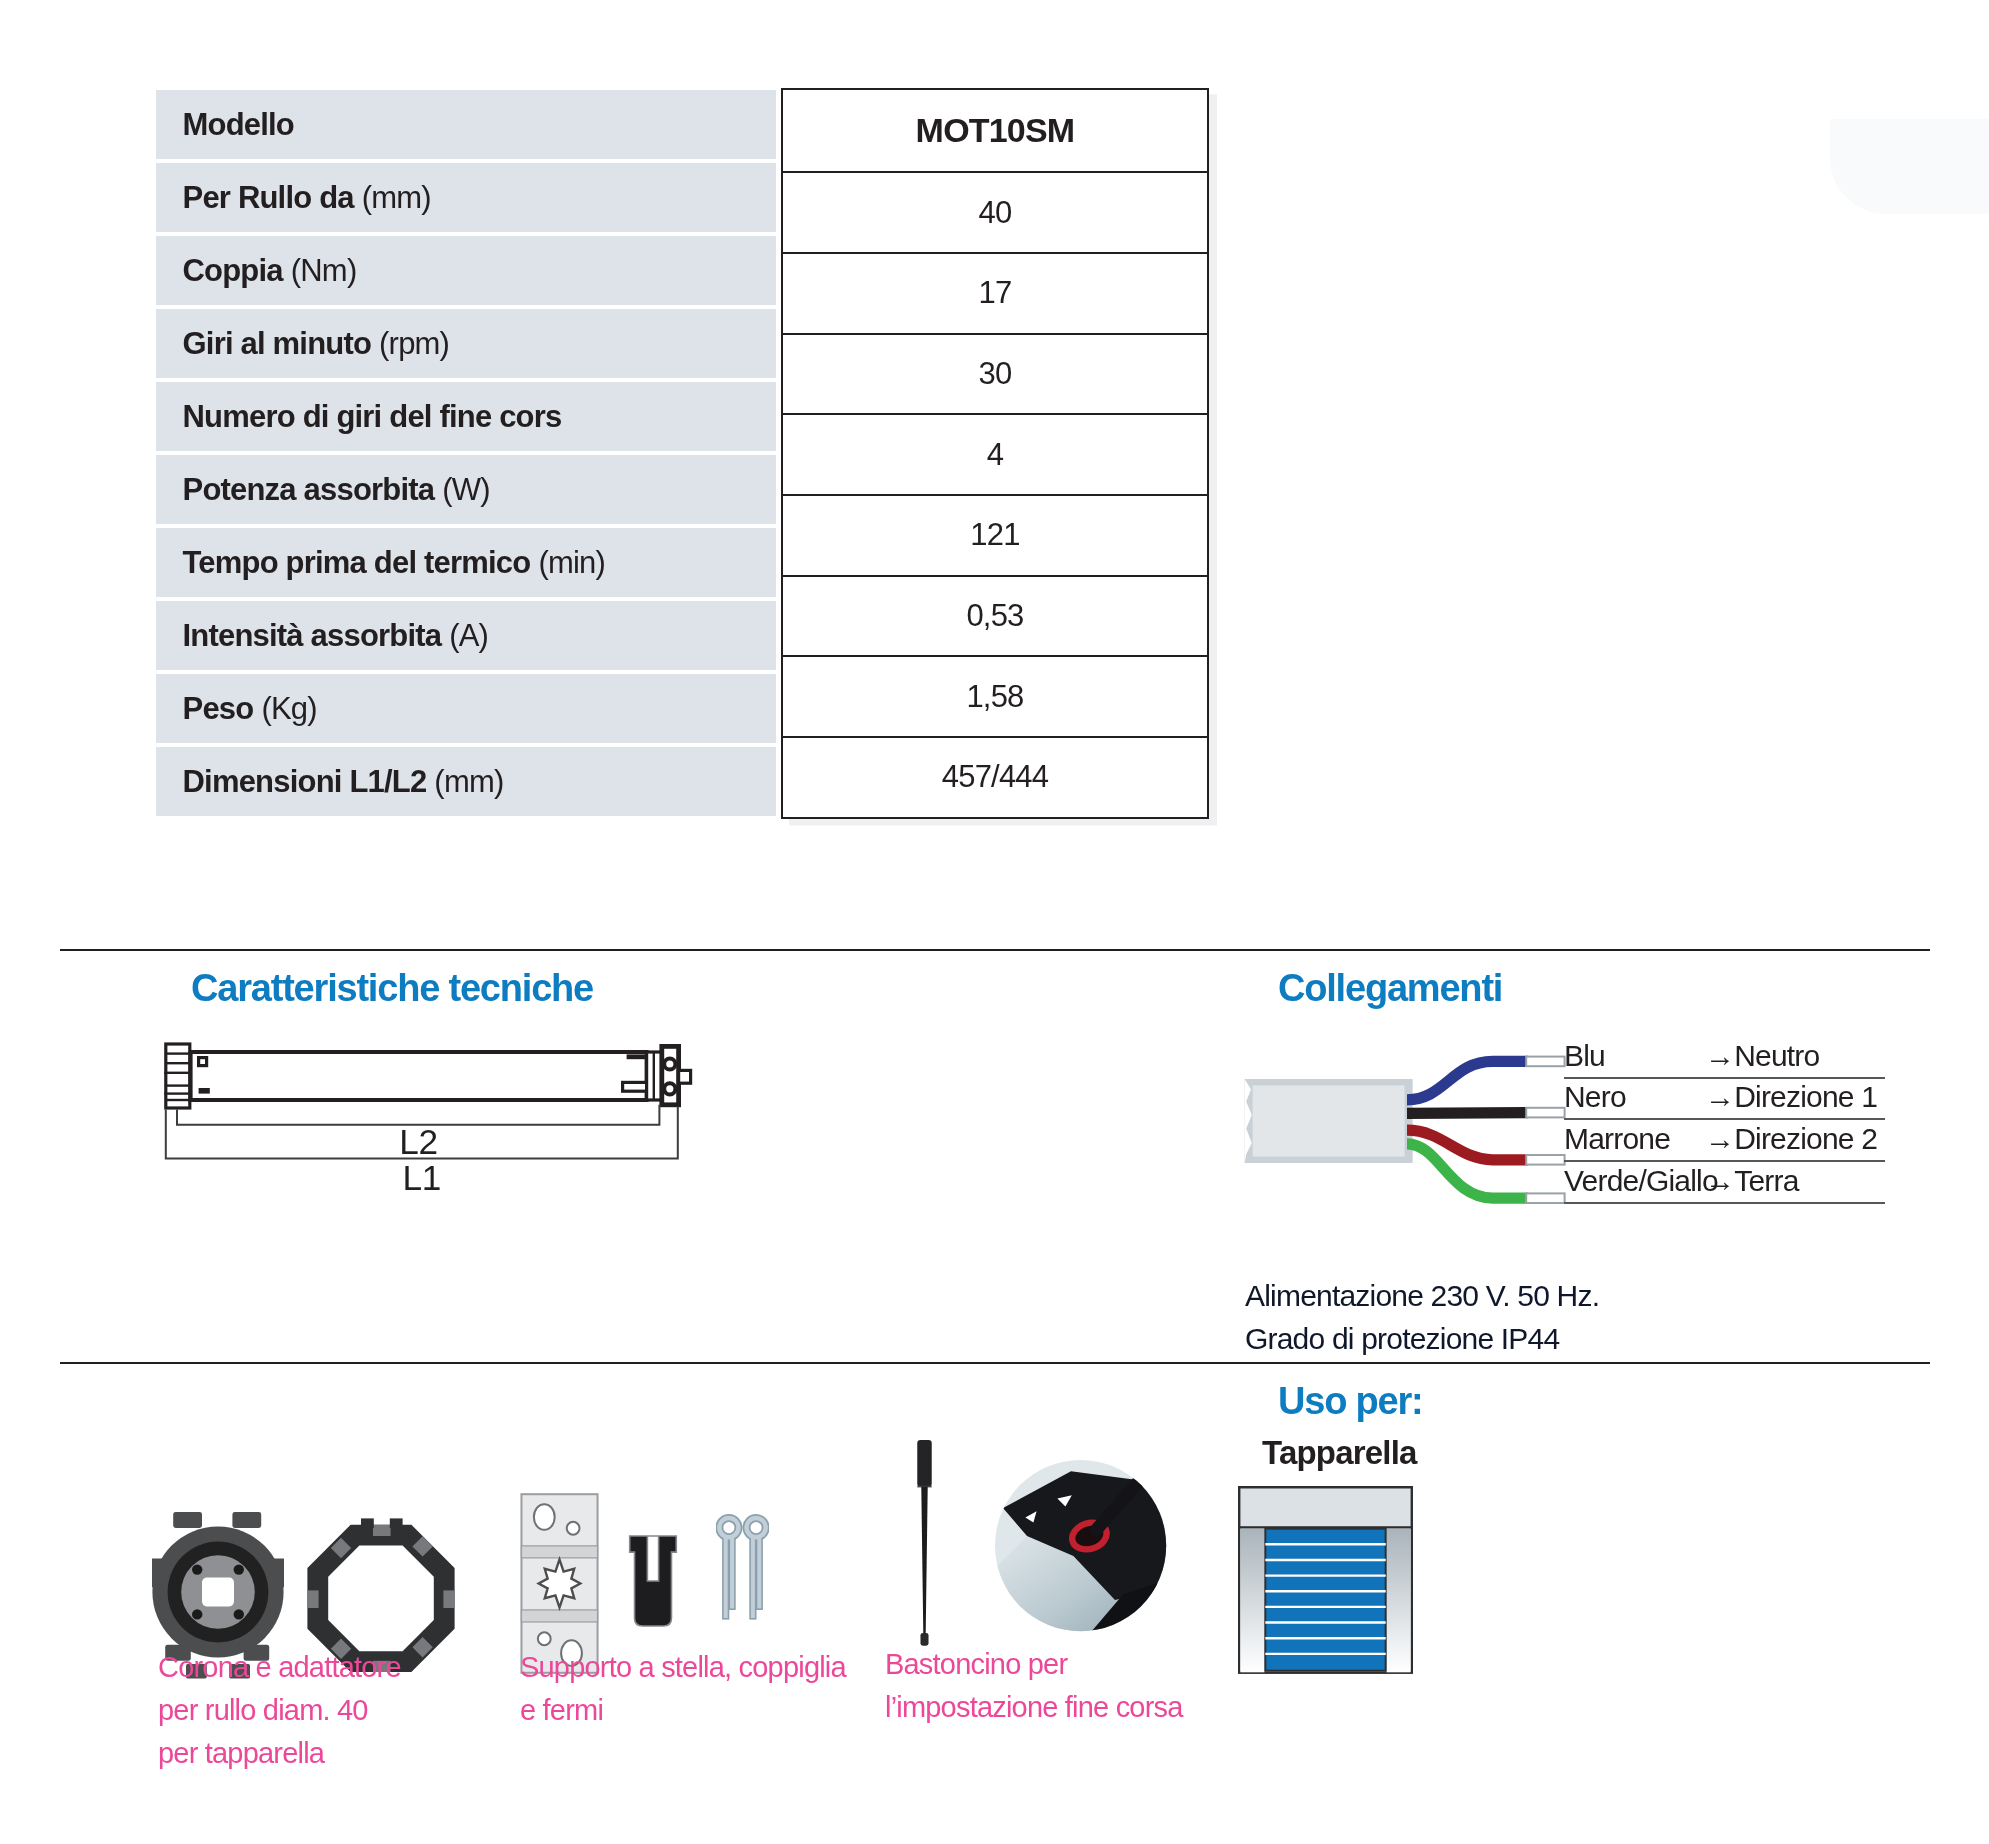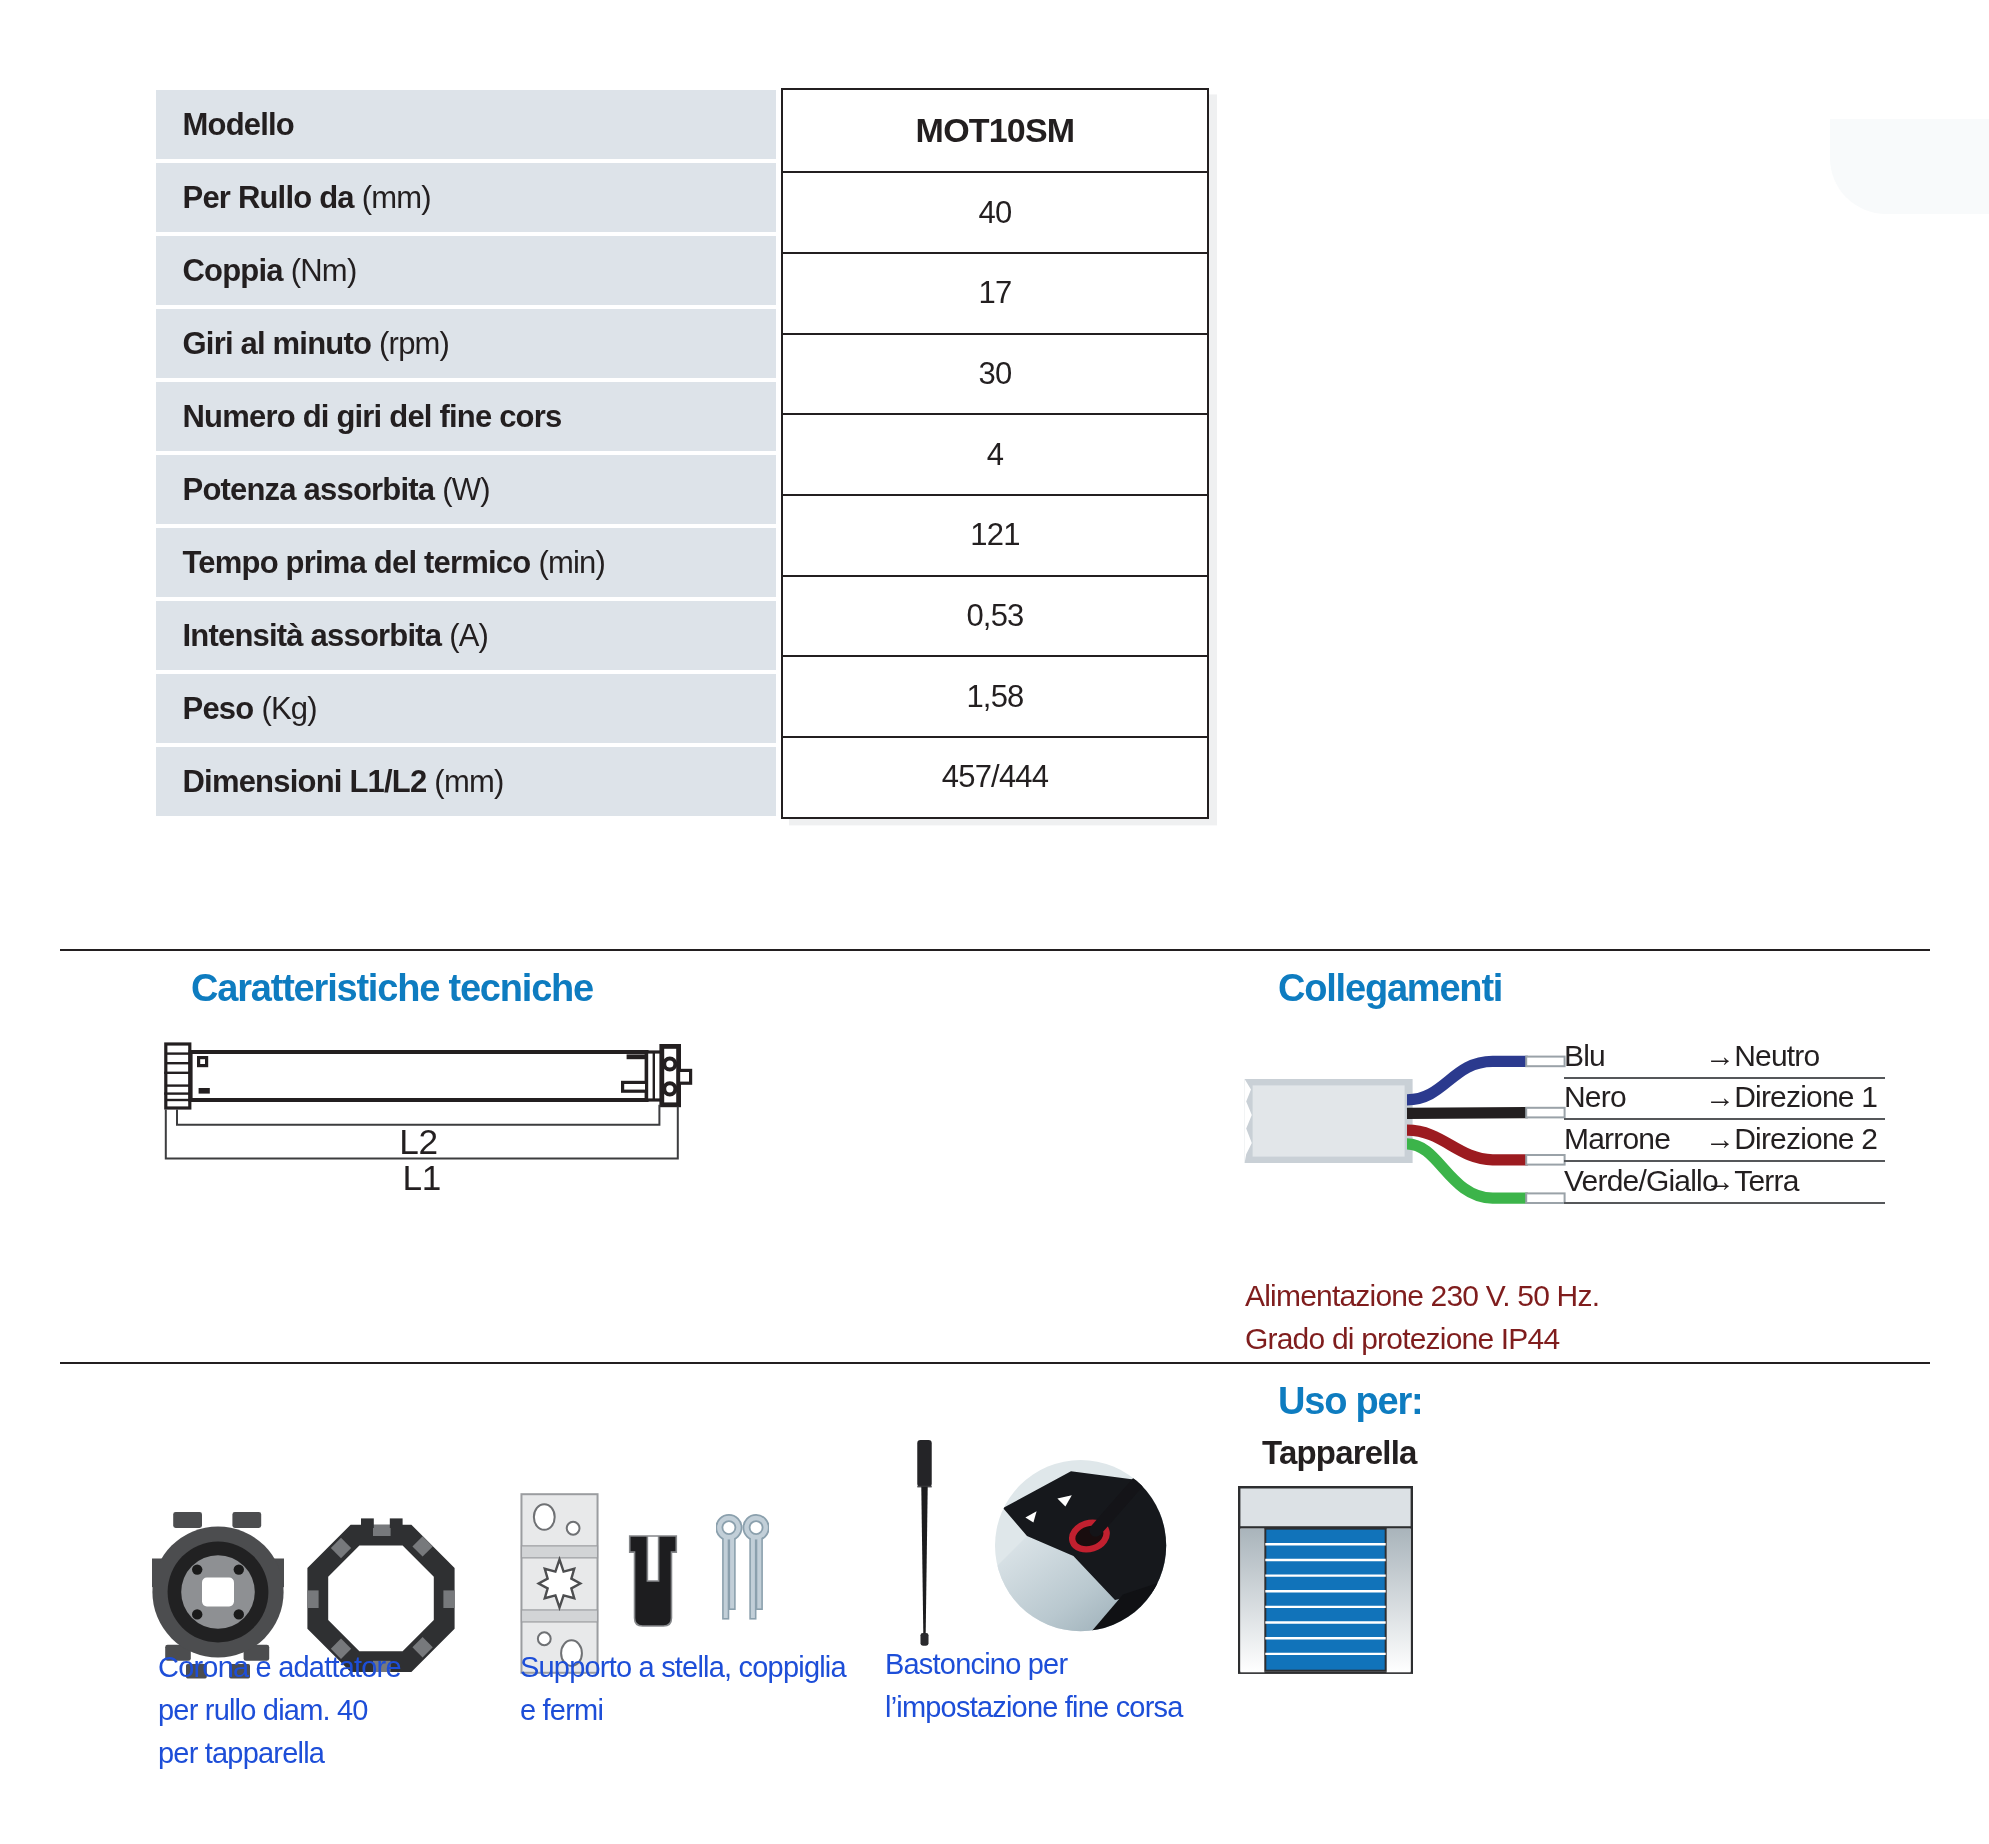--- a/index.html
+++ b/index.html
@@ -33,24 +33,24 @@
   .h-uso{left:1245px;top:1380px;}
   .uso-item{position:absolute;left:1262px;top:1434px;font-size:33px;font-weight:700;letter-spacing:-0.8px;}
 
   
   .svg-abs{position:absolute;}
 
   
   .wire-row{position:absolute;left:1564px;width:321px;height:38px;border-bottom:2.4px solid #55575a;font-size:30px;letter-spacing:-0.8px;display:flex;align-items:flex-start;}
   .wire-row .wname{display:inline-block;width:141px;}
   .wire-row .wfun{display:inline-block;}
-  .wire-notes{position:absolute;left:1245px;top:1274px;font-size:30px;line-height:43px;color:#7f1d1d;letter-spacing:-0.8px;}
-
-  
-  .caption{position:absolute;font-size:29px;line-height:43px;color:#1d4ed8;letter-spacing:-0.8px;}
+  .wire-notes{position:absolute;left:1245px;top:1274px;font-size:30px;line-height:43px;color:#0f172a;letter-spacing:-0.8px;}
+
+  
+  .caption{position:absolute;font-size:29px;line-height:43px;color:#ec4899;letter-spacing:-0.8px;}
   .cap-corona{left:158px;top:1646px;}
   .cap-supporto{left:520px;top:1646px;}
   .cap-bastoncino{left:885px;top:1643px;}
 </style>
 </head>
 <body>
 
 <div class="page">
 
   <div class="corner-shape"></div>

